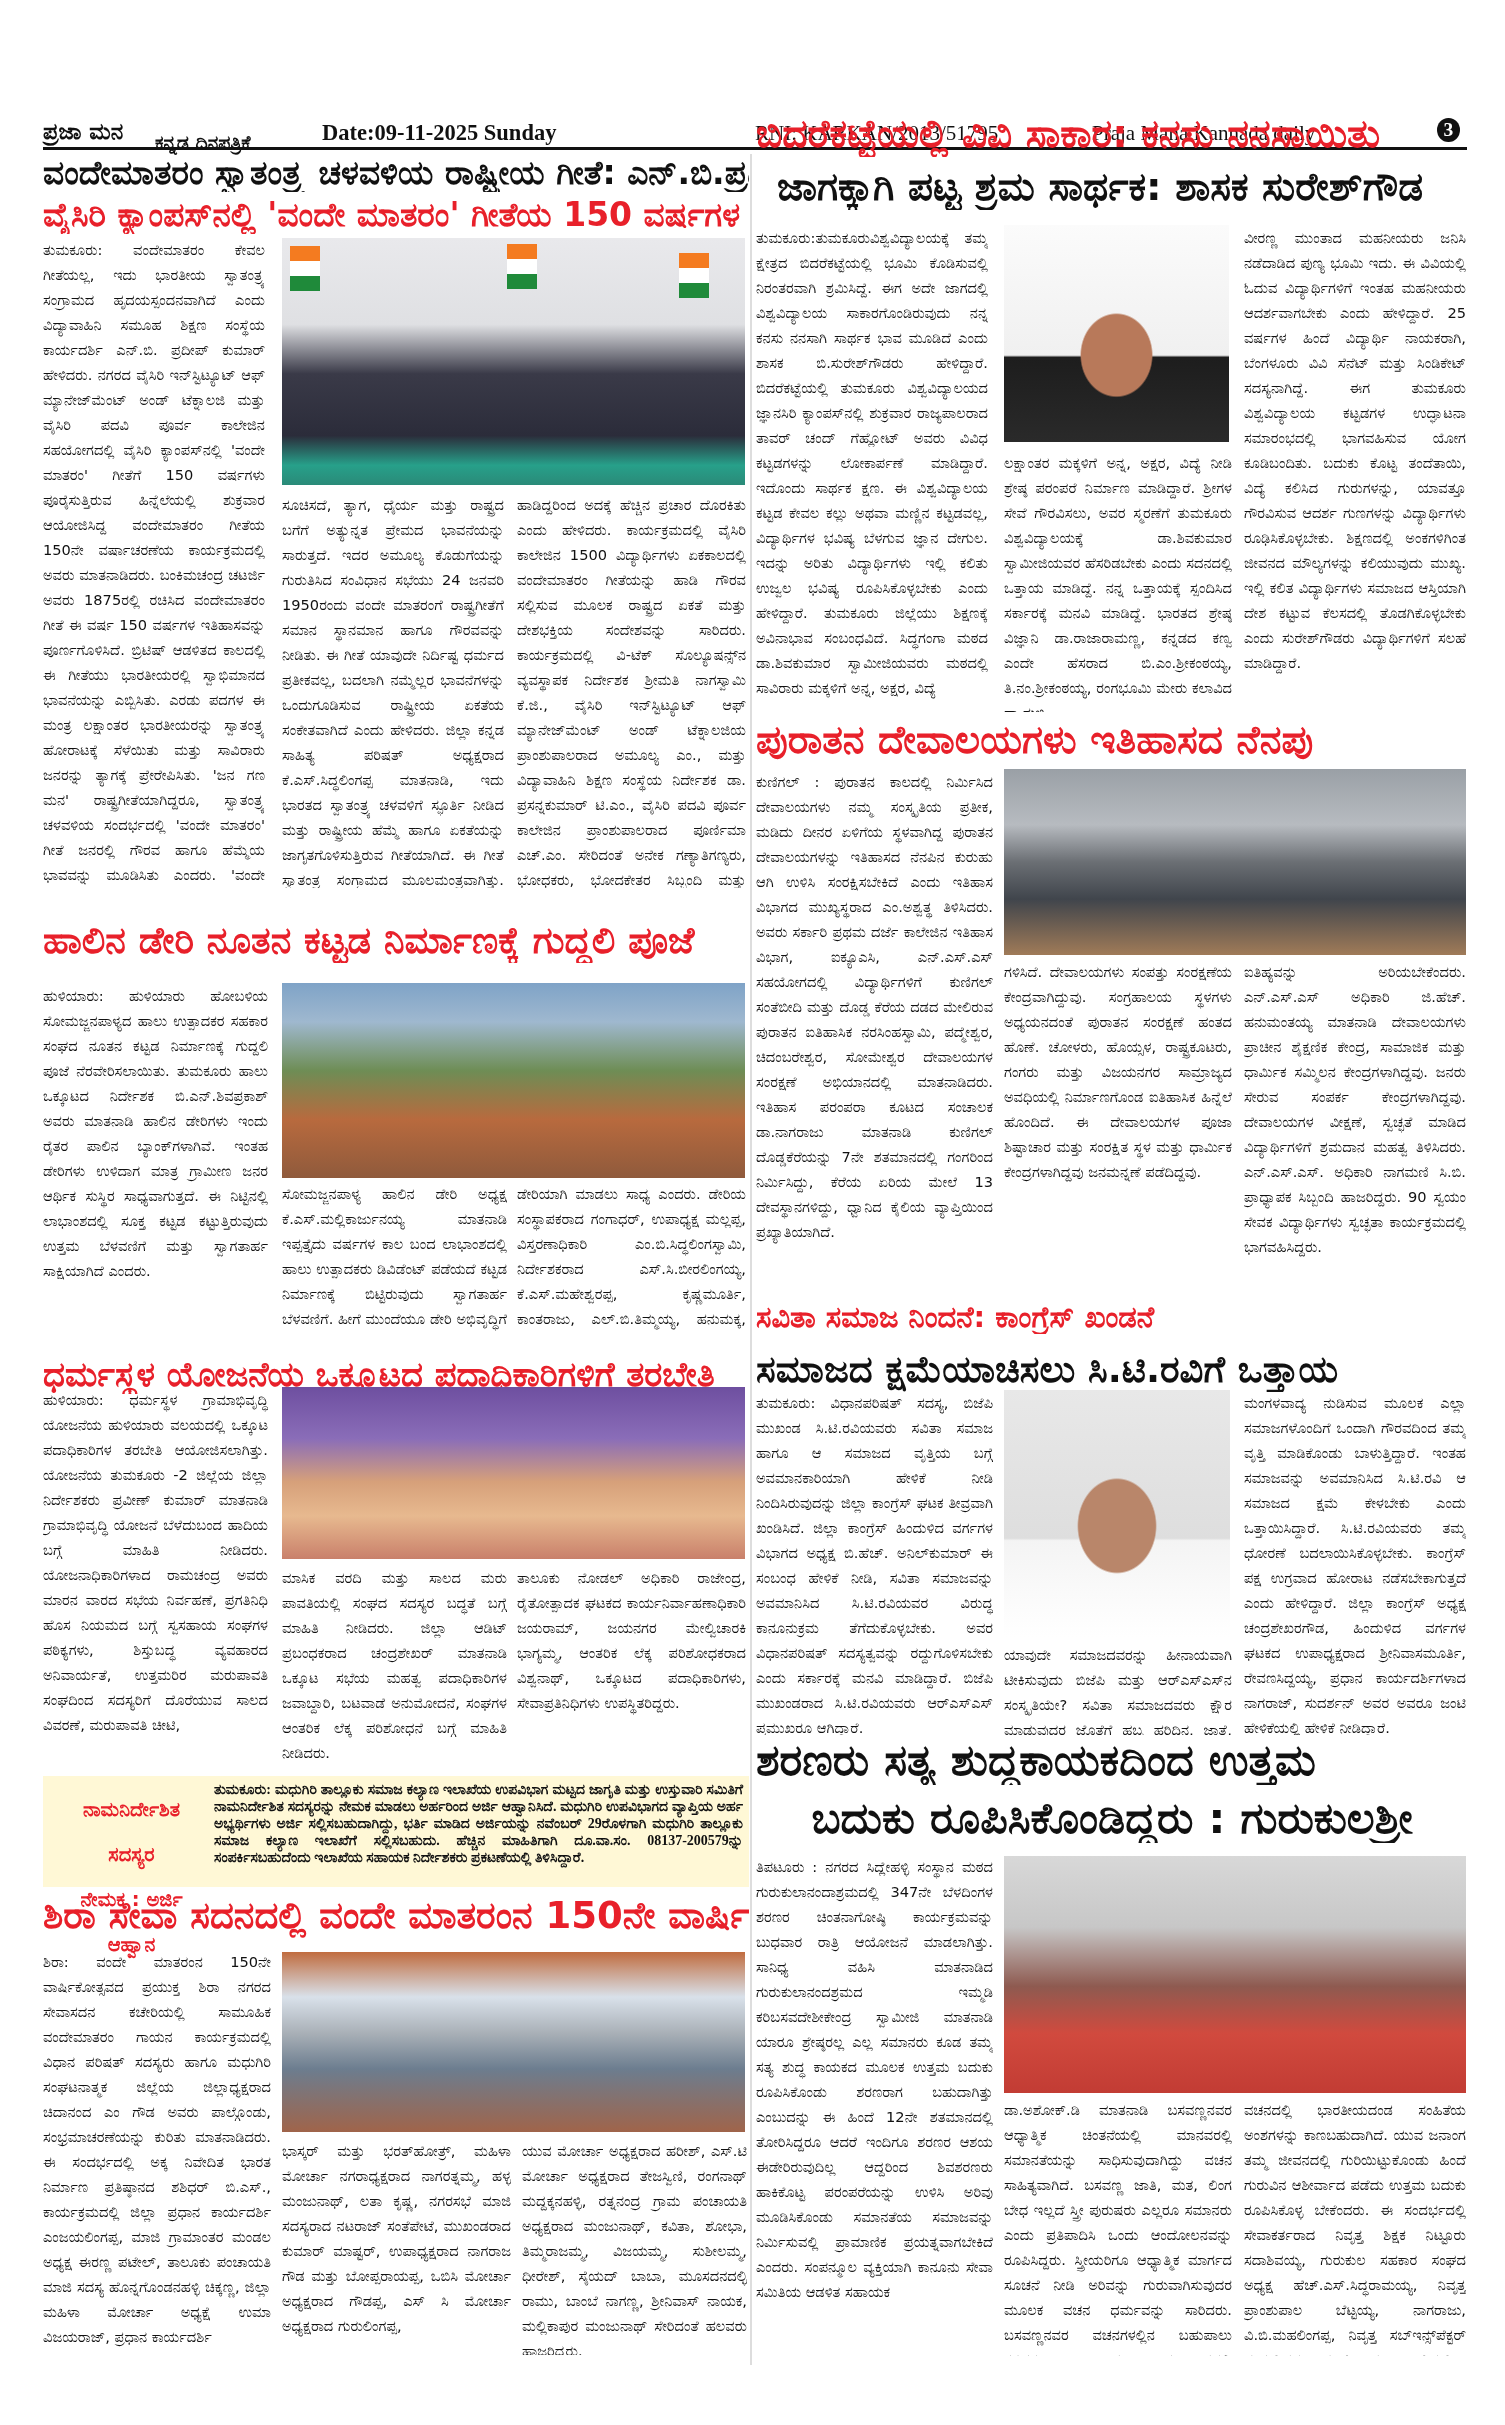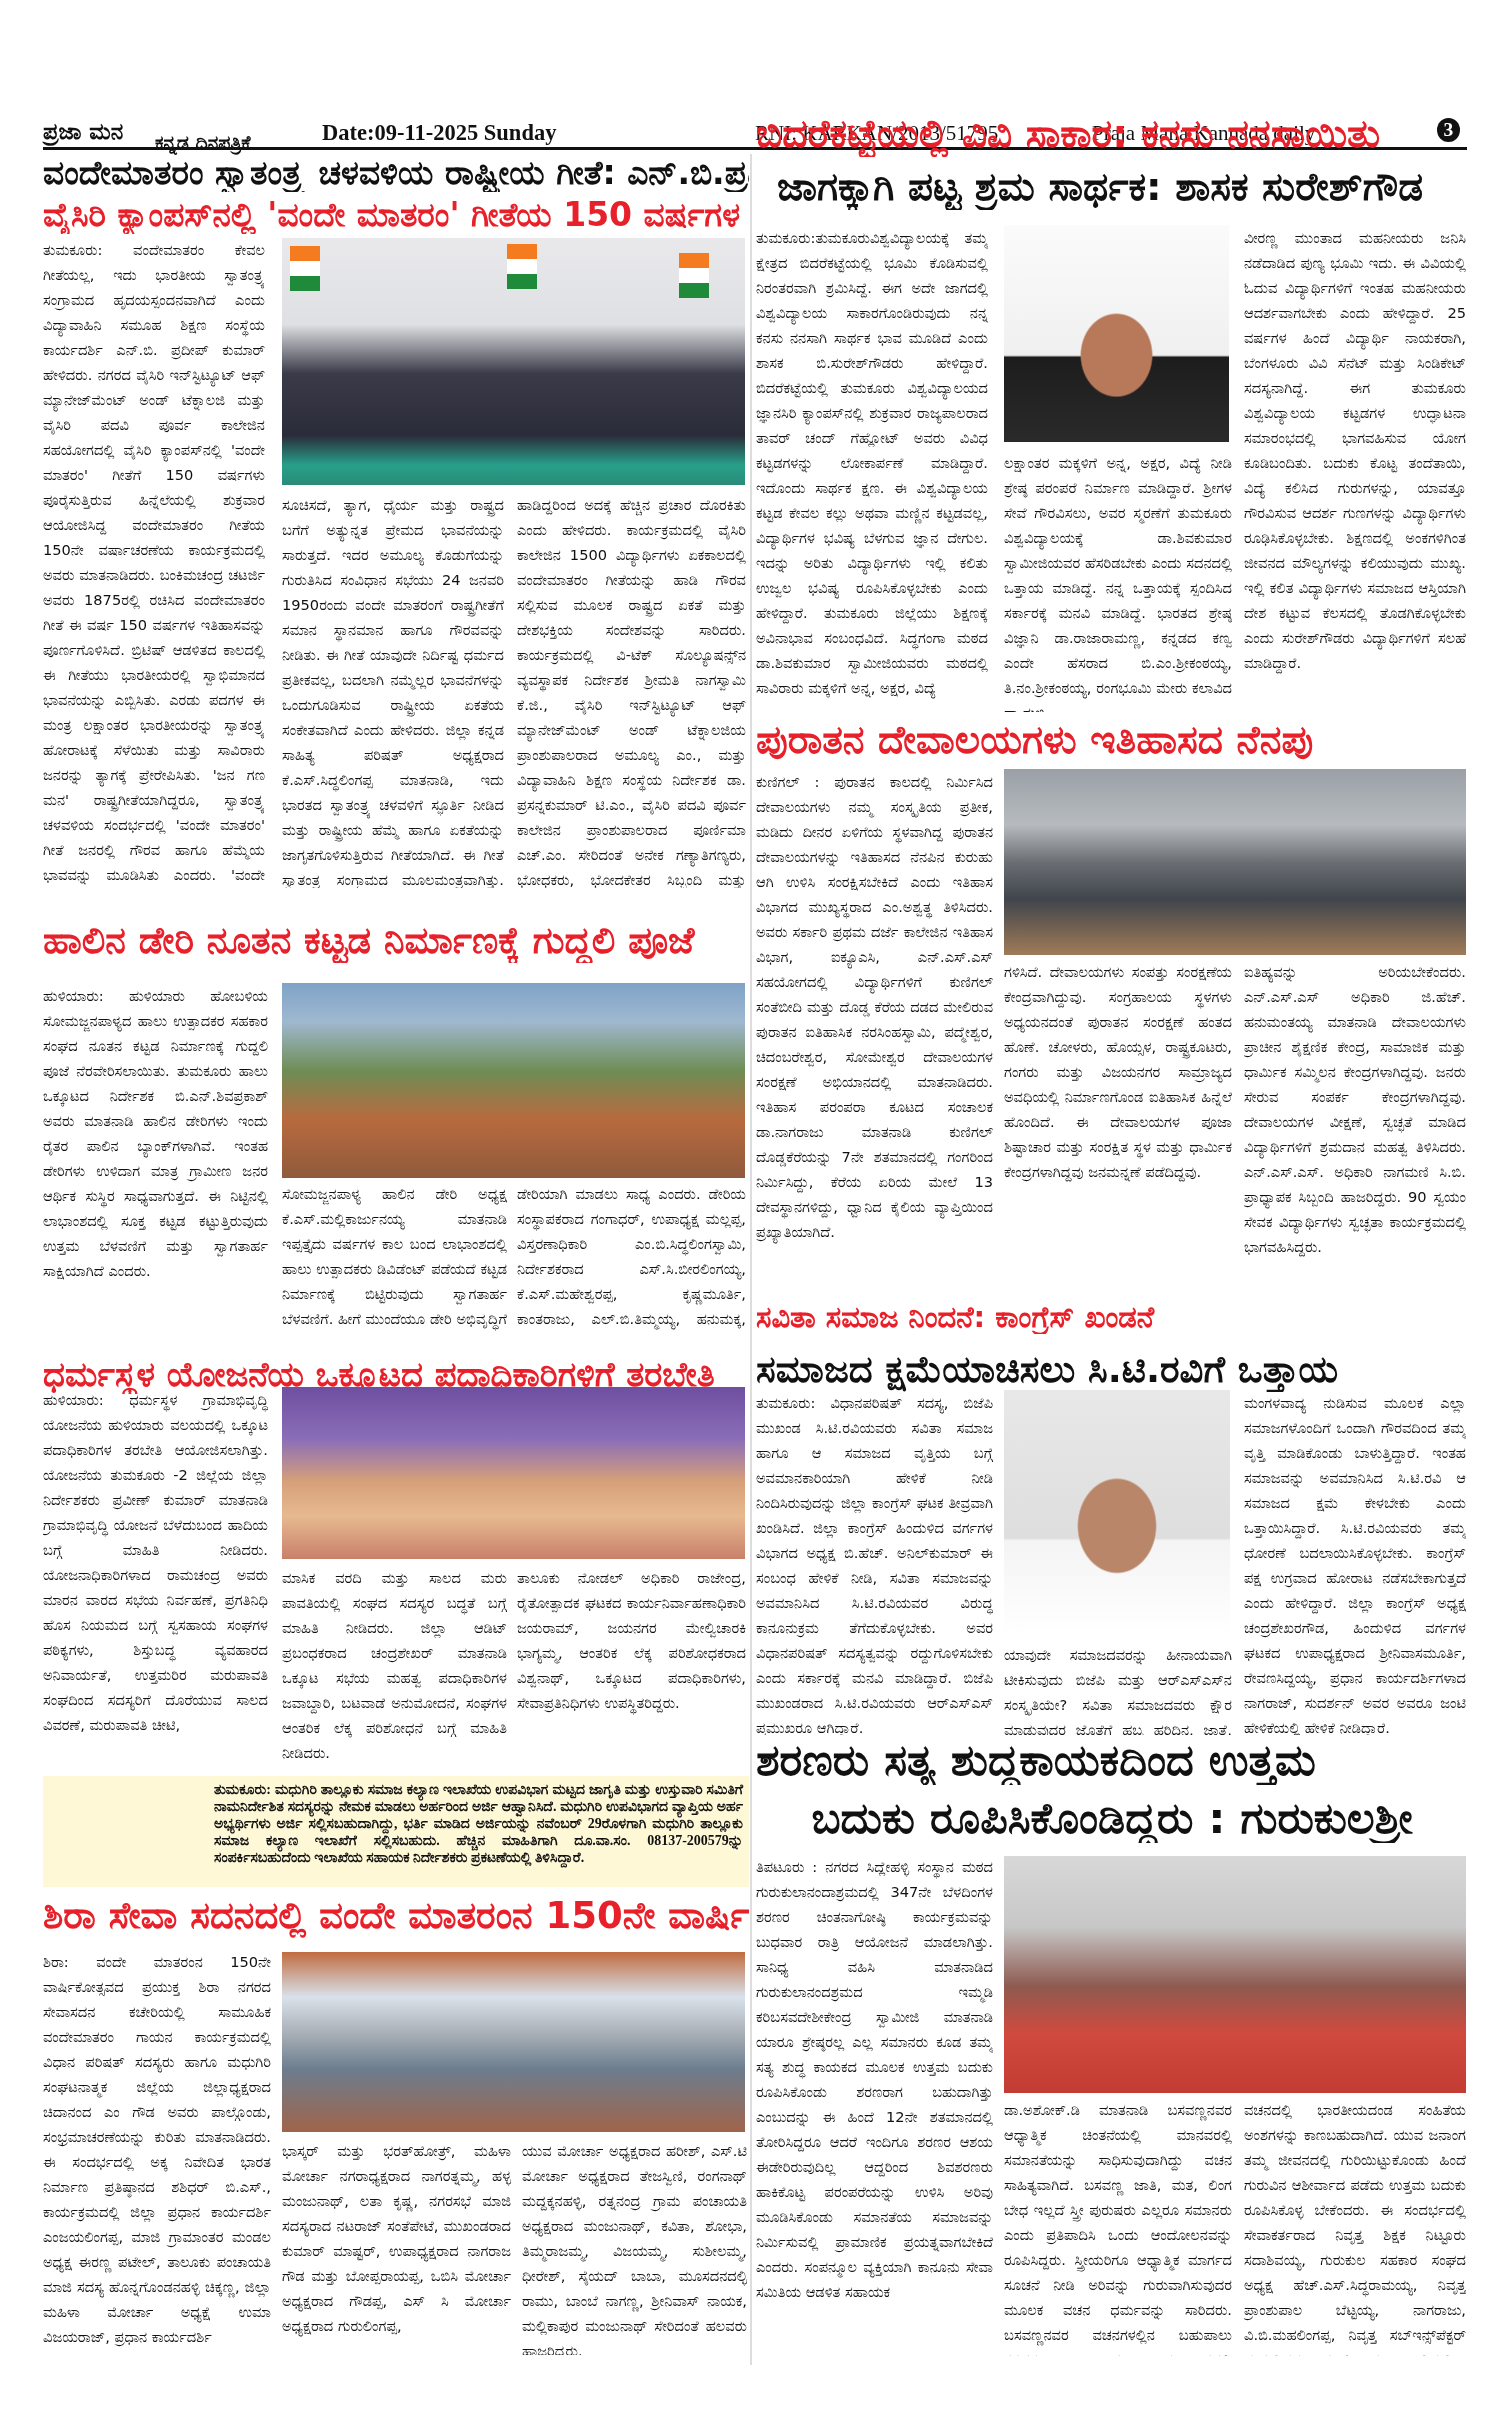--- a/index.html
+++ b/index.html
@@ -63,20 +63,24 @@
 <div class="abs body-text" style="left:282px; top:1181px; width:225px; height:157px;">ಸೋಮಜ್ಜನಪಾಳ್ಯ ಹಾಲಿನ ಡೇರಿ ಅಧ್ಯಕ್ಷ ಕೆ.ಎಸ್.ಮಲ್ಲಿಕಾರ್ಜುನಯ್ಯ ಮಾತನಾಡಿ ಇಪ್ಪತ್ತೈದು ವರ್ಷಗಳ ಕಾಲ ಬಂದ ಲಾಭಾಂಶದಲ್ಲಿ ಹಾಲು ಉತ್ಪಾದಕರು ಡಿವಿಡೆಂಟ್ ಪಡೆಯದೆ ಕಟ್ಟಡ ನಿರ್ಮಾಣಕ್ಕೆ ಬಿಟ್ಟಿರುವುದು ಸ್ವಾಗತಾರ್ಹ ಬೆಳವಣಿಗೆ. ಹೀಗೆ ಮುಂದೆಯೂ ಡೇರಿ ಅಭಿವೃದ್ಧಿಗೆ ಎಲ್ಲರೂ ಕೈ ಜೋಡಿಸಿದರೆ ಮಾದರಿ</div>
 <div class="abs body-text" style="left:517px; top:1181px; width:229px; height:157px;">ಡೇರಿಯಾಗಿ ಮಾಡಲು ಸಾಧ್ಯ ಎಂದರು. ಡೇರಿಯ ಸಂಸ್ಥಾಪಕರಾದ ಗಂಗಾಧರ್, ಉಪಾಧ್ಯಕ್ಷ ಮಲ್ಲಪ್ಪ, ವಿಸ್ತರಣಾಧಿಕಾರಿ ಎಂ.ಬಿ.ಸಿದ್ಧಲಿಂಗಸ್ವಾಮಿ, ನಿರ್ದೇಶಕರಾದ ಎಸ್.ಸಿ.ಬೀರಲಿಂಗಯ್ಯ, ಕೆ.ಎಸ್.ಮಹೇಶ್ವರಪ್ಪ, ಕೃಷ್ಣಮೂರ್ತಿ, ಕಾಂತರಾಜು, ಎಲ್.ಬಿ.ತಿಮ್ಮಯ್ಯ, ಹನುಮಕ್ಕ, ಶೋಭಾ ಮತ್ತಿತರರು ಇದ್ದರು.</div>
 
 <div class="abs head red" style="left:43px; top:1355px; width:706px; font-size:34px;">ಧರ್ಮಸ್ಥಳ ಯೋಜನೆಯ ಒಕ್ಕೂಟದ ಪದಾಧಿಕಾರಿಗಳಿಗೆ ತರಬೇತಿ</div>
 <div class="abs body-text" style="left:43px; top:1387px; width:225px; height:382px;">ಹುಳಿಯಾರು: ಧರ್ಮಸ್ಥಳ ಗ್ರಾಮಾಭಿವೃದ್ಧಿ ಯೋಜನೆಯ ಹುಳಿಯಾರು ವಲಯದಲ್ಲಿ ಒಕ್ಕೂಟ ಪದಾಧಿಕಾರಿಗಳ ತರಬೇತಿ ಆಯೋಜಿಸಲಾಗಿತ್ತು. ಯೋಜನೆಯ ತುಮಕೂರು -2 ಜಿಲ್ಲೆಯ ಜಿಲ್ಲಾ ನಿರ್ದೇಶಕರು ಪ್ರವೀಣ್ ಕುಮಾರ್ ಮಾತನಾಡಿ ಗ್ರಾಮಾಭಿವೃದ್ಧಿ ಯೋಜನೆ ಬೆಳೆದುಬಂದ ಹಾದಿಯ ಬಗ್ಗೆ ಮಾಹಿತಿ ನೀಡಿದರು. ಯೋಜನಾಧಿಕಾರಿಗಳಾದ ರಾಮಚಂದ್ರ ಅವರು ಮಾರನ ವಾರದ ಸಭೆಯ ನಿರ್ವಹಣೆ, ಪ್ರಗತಿನಿಧಿ ಹೊಸ ನಿಯಮದ ಬಗ್ಗೆ ಸ್ವಸಹಾಯ ಸಂಘಗಳ ಪಠಿಕ್ಯಗಳು, ಶಿಸ್ತುಬದ್ಧ ವ್ಯವಹಾರದ ಅನಿವಾರ್ಯತೆ, ಉತ್ತಮರಿರ ಮರುಪಾವತಿ ಸಂಘದಿಂದ ಸದಸ್ಯರಿಗೆ ದೊರೆಯುವ ಸಾಲದ ವಿವರಣೆ, ಮರುಪಾವತಿ ಚೀಟಿ,</div>
 <div class="abs photo ph-hall" style="left:282px; top:1387px; width:463px; height:172px;"></div>
 <div class="abs body-text" style="left:282px; top:1565px; width:225px; height:202px;">ಮಾಸಿಕ ವರದಿ ಮತ್ತು ಸಾಲದ ಮರು ಪಾವತಿಯಲ್ಲಿ ಸಂಘದ ಸದಸ್ಯರ ಬದ್ಧತೆ ಬಗ್ಗೆ ಮಾಹಿತಿ ನೀಡಿದರು. ಜಿಲ್ಲಾ ಆಡಿಟ್ ಪ್ರಬಂಧಕರಾದ ಚಂದ್ರಶೇಖರ್ ಮಾತನಾಡಿ ಒಕ್ಕೂಟ ಸಭೆಯ ಮಹತ್ವ ಪದಾಧಿಕಾರಿಗಳ ಜವಾಬ್ದಾರಿ, ಬಟವಾಡೆ ಅನುಮೋದನೆ, ಸಂಘಗಳ ಆಂತರಿಕ ಲೆಕ್ಕ ಪರಿಶೋಧನೆ ಬಗ್ಗೆ ಮಾಹಿತಿ ನೀಡಿದರು.</div>
 <div class="abs body-text" style="left:517px; top:1565px; width:229px; height:202px;">ತಾಲೂಕು ನೋಡಲ್ ಅಧಿಕಾರಿ ರಾಜೇಂದ್ರ, ರೈತೋತ್ಪಾದಕ ಘಟಕದ ಕಾರ್ಯನಿರ್ವಾಹಣಾಧಿಕಾರಿ ಜಯರಾಮ್, ಜಯನಗರ ಮೇಲ್ವಿಚಾರಕಿ ಭಾಗ್ಯಮ್ಮ, ಆಂತರಿಕ ಲೆಕ್ಕ ಪರಿಶೋಧಕರಾದ ವಿಶ್ವನಾಥ್, ಒಕ್ಕೂಟದ ಪದಾಧಿಕಾರಿಗಳು, ಸೇವಾಪ್ರತಿನಿಧಿಗಳು ಉಪಸ್ಥಿತರಿದ್ದರು.</div>
 
 <div class="abs notice">
+  <div class="abs notice-label">
+    <div>ನಾಮನಿರ್ದೇಶಿತ ಸದಸ್ಯರ</div>
+    <div>ನೇಮಕ : ಅರ್ಜಿ ಆಹ್ವಾನ</div>
+  </div>
   <div class="abs notice-text">ತುಮಕೂರು: ಮಧುಗಿರಿ ತಾಲ್ಲೂಕು ಸಮಾಜ ಕಲ್ಯಾಣ ಇಲಾಖೆಯ ಉಪವಿಭಾಗ ಮಟ್ಟದ ಜಾಗೃತಿ ಮತ್ತು ಉಸ್ತುವಾರಿ ಸಮಿತಿಗೆ ನಾಮನಿರ್ದೇಶಿತ ಸದಸ್ಯರನ್ನು ನೇಮಕ ಮಾಡಲು ಅರ್ಹರಿಂದ ಅರ್ಜಿ ಆಹ್ವಾನಿಸಿದೆ. ಮಧುಗಿರಿ ಉಪವಿಭಾಗದ ವ್ಯಾಪ್ತಿಯ ಅರ್ಹ ಅಭ್ಯರ್ಥಿಗಳು ಅರ್ಜಿ ಸಲ್ಲಿಸಬಹುದಾಗಿದ್ದು, ಭರ್ತಿ ಮಾಡಿದ ಅರ್ಜಿಯನ್ನು ನವೆಂಬರ್ 29ರೊಳಗಾಗಿ ಮಧುಗಿರಿ ತಾಲ್ಲೂಕು ಸಮಾಜ ಕಲ್ಯಾಣ ಇಲಾಖೆಗೆ ಸಲ್ಲಿಸಬಹುದು. ಹೆಚ್ಚಿನ ಮಾಹಿತಿಗಾಗಿ ದೂ.ವಾ.ಸಂ. 08137-200579ನ್ನು ಸಂಪರ್ಕಿಸಬಹುದೆಂದು ಇಲಾಖೆಯ ಸಹಾಯಕ ನಿರ್ದೇಶಕರು ಪ್ರಕಟಣೆಯಲ್ಲಿ ತಿಳಿಸಿದ್ದಾರೆ.</div>
 </div>
 
 <div class="abs head red" style="left:43px; top:1895px; width:706px; font-size:37px;">ಶಿರಾ ಸೇವಾ ಸದನದಲ್ಲಿ ವಂದೇ ಮಾತರಂನ 150ನೇ ವಾರ್ಷಿಕೋತ್ಸವ</div>
 <div class="abs body-text" style="left:43px; top:1949px; width:228px; height:405px;">ಶಿರಾ: ವಂದೇ ಮಾತರಂನ 150ನೇ ವಾರ್ಷಿಕೋತ್ಸವದ ಪ್ರಯುಕ್ತ ಶಿರಾ ನಗರದ ಸೇವಾಸದನ ಕಚೇರಿಯಲ್ಲಿ ಸಾಮೂಹಿಕ ವಂದೇಮಾತರಂ ಗಾಯನ ಕಾರ್ಯಕ್ರಮದಲ್ಲಿ ವಿಧಾನ ಪರಿಷತ್ ಸದಸ್ಯರು ಹಾಗೂ ಮಧುಗಿರಿ ಸಂಘಟನಾತ್ಮಕ ಜಿಲ್ಲೆಯ ಜಿಲ್ಲಾಧ್ಯಕ್ಷರಾದ ಚಿದಾನಂದ ಎಂ ಗೌಡ ಅವರು ಪಾಲ್ಗೊಂಡು, ಸಂಭ್ರಮಾಚರಣೆಯನ್ನು ಕುರಿತು ಮಾತನಾಡಿದರು. ಈ ಸಂದರ್ಭದಲ್ಲಿ ಅಕ್ಕ ನಿವೇದಿತ ಭಾರತ ನಿರ್ಮಾಣ ಪ್ರತಿಷ್ಠಾನದ ಶಶಿಧರ್ ಬಿ.ಎಸ್., ಕಾರ್ಯಕ್ರಮದಲ್ಲಿ ಜಿಲ್ಲಾ ಪ್ರಧಾನ ಕಾರ್ಯದರ್ಶಿ ಎಂಜಯಲಿಂಗಪ್ಪ, ಮಾಜಿ ಗ್ರಾಮಾಂತರ ಮಂಡಲ ಅಧ್ಯಕ್ಷ ಈರಣ್ಣ ಪಟೇಲ್, ತಾಲೂಕು ಪಂಚಾಯತಿ ಮಾಜಿ ಸದಸ್ಯ ಹೊನ್ನಗೊಂಡನಹಳ್ಳಿ ಚಿಕ್ಕಣ್ಣ, ಜಿಲ್ಲಾ ಮಹಿಳಾ ಮೋರ್ಚಾ ಅಧ್ಯಕ್ಷೆ ಉಮಾ ವಿಜಯರಾಜ್, ಪ್ರಧಾನ ಕಾರ್ಯದರ್ಶಿ</div>
 <div class="abs photo ph-rally" style="left:282px; top:1952px; width:463px; height:180px;"></div>
 <div class="abs body-text" style="left:282px; top:2138px; width:229px; height:217px;">ಭಾಸ್ಕರ್ ಮತ್ತು ಭರತ್‌ಹೋತ್ರ್, ಮಹಿಳಾ ಮೋರ್ಚಾ ನಗರಾಧ್ಯಕ್ಷರಾದ ನಾಗರತ್ನಮ್ಮ, ಹಳ್ಳ ಮಂಜುನಾಥ್, ಲತಾ ಕೃಷ್ಣ, ನಗರಸಭೆ ಮಾಜಿ ಸದಸ್ಯರಾದ ನಟರಾಜ್ ಸಂತೆಪೇಟೆ, ಮುಖಂಡರಾದ ಕುಮಾರ್ ಮಾಷ್ಟರ್, ಉಪಾಧ್ಯಕ್ಷರಾದ ನಾಗರಾಜ ಗೌಡ ಮತ್ತು ಬೋಪ್ಪರಾಯಪ್ಪ, ಒಬಿಸಿ ಮೋರ್ಚಾ ಅಧ್ಯಕ್ಷರಾದ ಗೌಡಪ್ಪ, ಎಸ್ ಸಿ ಮೋರ್ಚಾ ಅಧ್ಯಕ್ಷರಾದ ಗುರುಲಿಂಗಪ್ಪ,</div>
 <div class="abs body-text" style="left:522px; top:2138px; width:225px; height:217px;">ಯುವ ಮೋರ್ಚಾ ಅಧ್ಯಕ್ಷರಾದ ಹರೀಶ್, ಎಸ್.ಟಿ ಮೋರ್ಚಾ ಅಧ್ಯಕ್ಷರಾದ ತೇಜಸ್ವಿಣಿ, ರಂಗನಾಥ್ ಮದ್ದಕ್ಕನಹಳ್ಳಿ, ರತ್ನನಂದ್ರ ಗ್ರಾಮ ಪಂಚಾಯತಿ ಅಧ್ಯಕ್ಷರಾದ ಮಂಜುನಾಥ್, ಕವಿತಾ, ಶೋಭಾ, ತಿಮ್ಮರಾಜಮ್ಮ, ವಿಜಯಮ್ಮ, ಸುಶೀಲಮ್ಮ, ಧೀರೇಶ್, ಸೈಯದ್ ಬಾಬಾ, ಮೂಸದನದಲ್ಳಿ ರಾಮು, ಬಾಂಬೆ ನಾಗಣ್ಣ, ಶ್ರೀನಿವಾಸ್ ನಾಯಕ, ಮಲ್ಲಿಕಾಪುರ ಮಂಜುನಾಥ್ ಸೇರಿದಂತೆ ಹಲವರು ಹಾಜರಿದ್ದರು.</div>
 
 <div class="abs head red" style="left:756px; top:112px; width:712px; font-size:39px;">ಬಿದರೆಕಟ್ಟೆಯಲ್ಲಿ ವಿವಿ ಸಾಕಾರ: ಕನಸು ನನಸಾಯಿತು</div>

